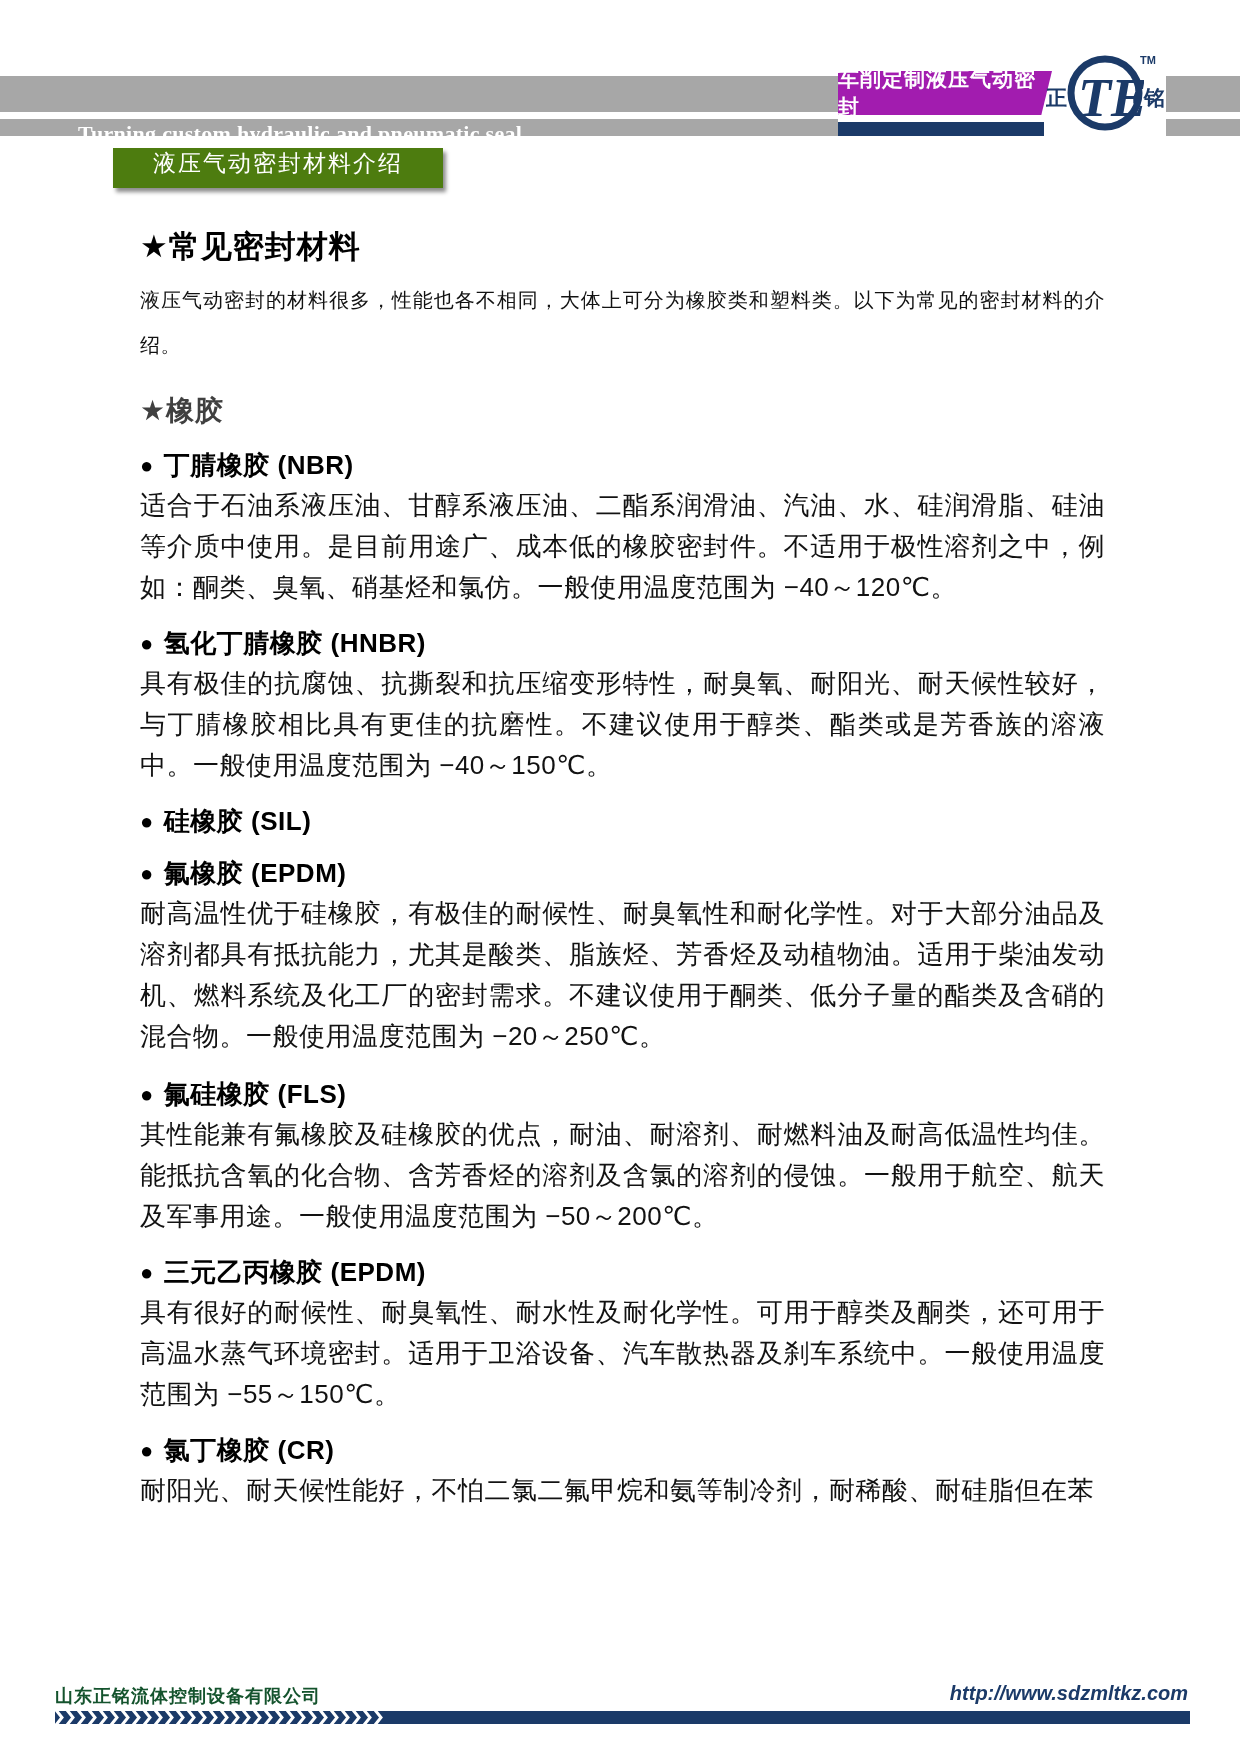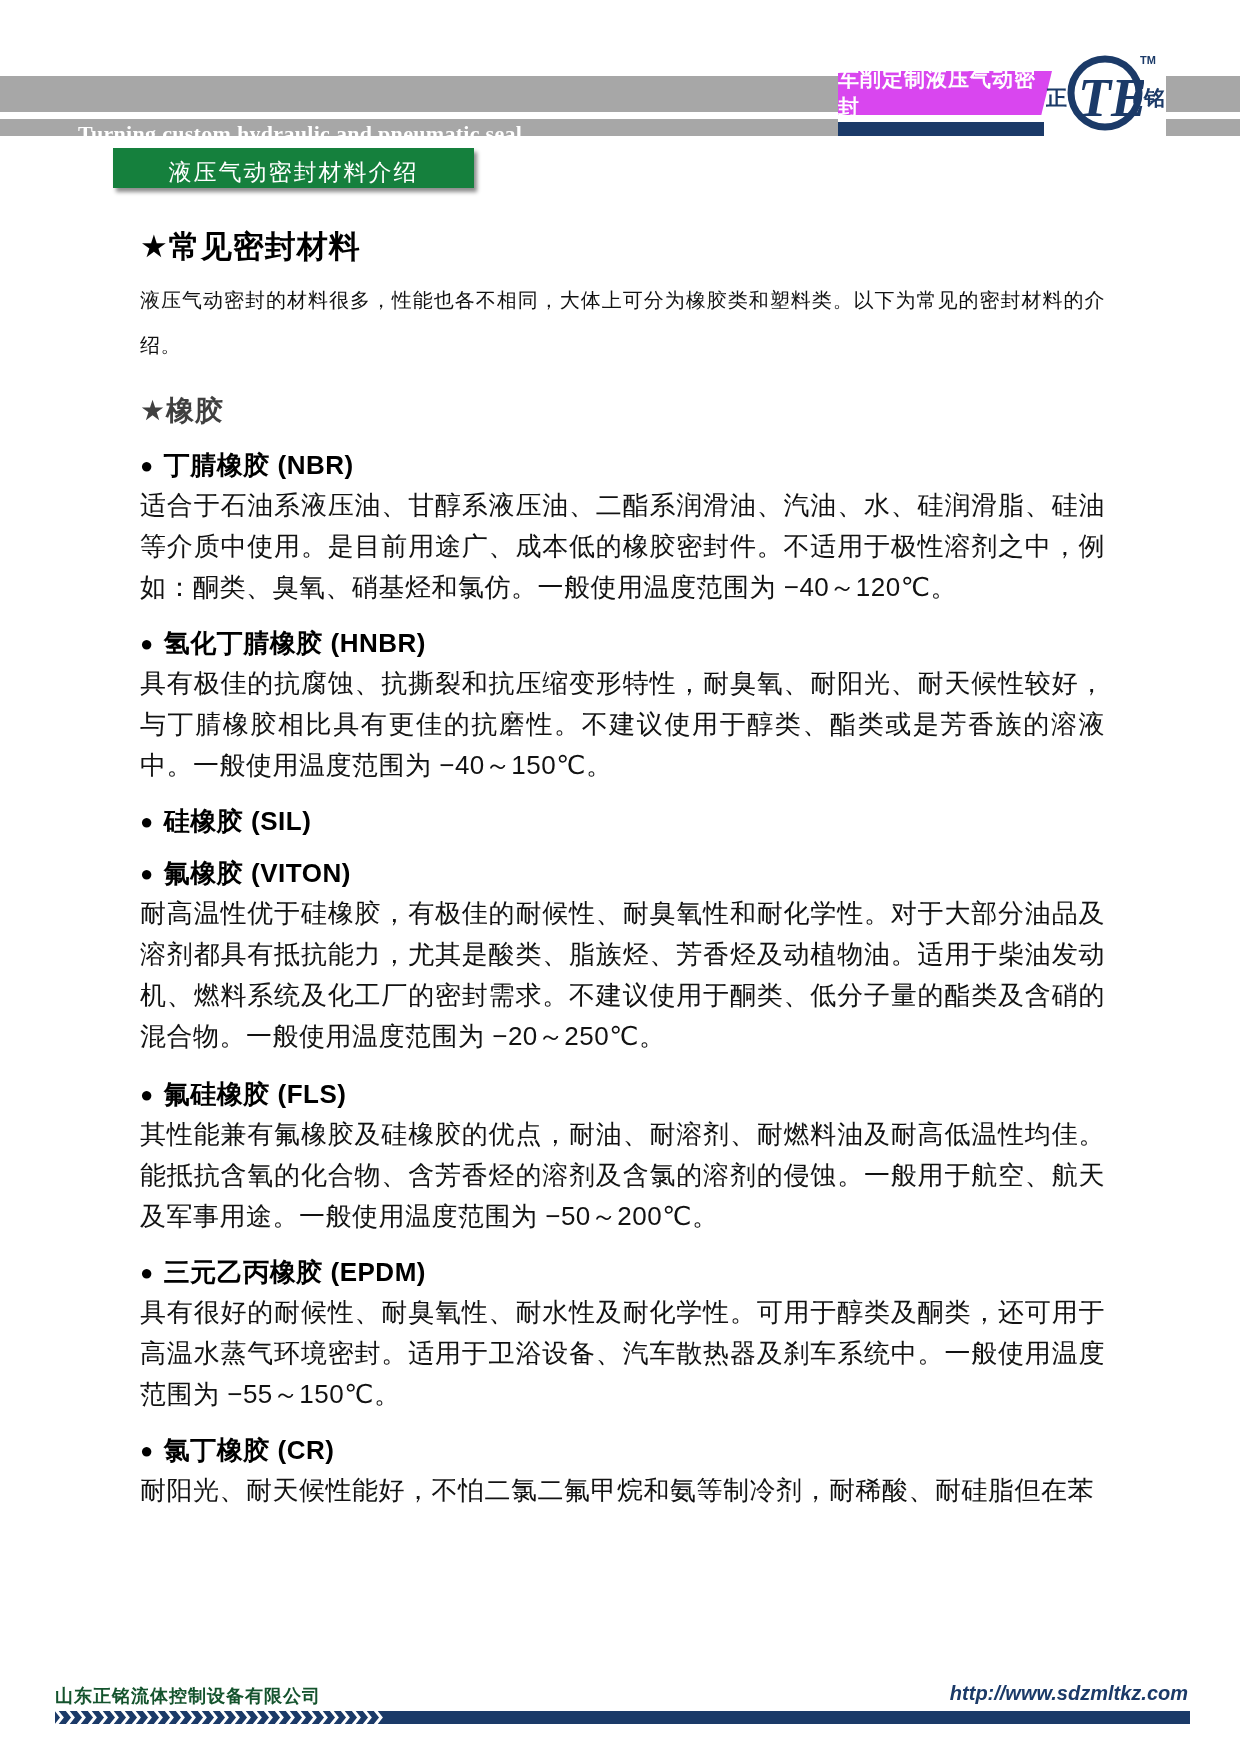--- a/index.html
+++ b/index.html
@@ -12,36 +12,36 @@
   .hdr-gray-thick{position:absolute;top:76px;left:0;width:838px;height:36px;background:#a7a7a7;}
   .hdr-gray-thick-r{position:absolute;top:76px;left:1166px;width:74px;height:36px;background:#a7a7a7;}
   .hdr-gray-thin{position:absolute;top:119px;left:0;width:838px;height:17px;background:#a7a7a7;}
   .hdr-gray-thin-r{position:absolute;top:119px;left:1166px;width:74px;height:17px;background:#a7a7a7;}
   .hdr-tagline{
     position:absolute;top:76px;left:0;width:838px;height:36px;line-height:36px;
     color:#ffffff;font-family:"Liberation Serif","DejaVu Serif",serif;font-weight:bold;
     font-size:22px;padding-left:78px;box-sizing:border-box;letter-spacing:0.3px;margin-top:40px;
   }
   .hdr-navy-box{
-    position:absolute;top:71px;left:838px;width:214px;height:44px;background:#d946ef;
+    position:absolute;top:71px;left:838px;width:214px;height:44px;background:#a21caf;
     clip-path:polygon(0 0,100% 0,95% 100%,0 100%);
     display:flex;align-items:center;justify-content:flex-start;
   }
   .hdr-navy-box span{color:#fff;font-size:21px;font-weight:bold;letter-spacing:1px;}
   .hdr-navy-thin{position:absolute;top:122px;left:838px;width:206px;height:14px;background:#1b3a68;}
   .logo-wrap{position:absolute;top:40px;left:1044px;width:128px;height:112px;}
   .logo-side{position:absolute;color:#1b3a68;font-weight:bold;font-size:21px;top:44px;}
   .logo-left{left:2px;}
   .logo-right{left:100px;}
   .logo-tm{position:absolute;top:14px;left:96px;color:#1b3a68;font-size:11px;font-weight:bold;}
   
   .title-banner{
-    position:absolute;top:148px;left:113px;width:361px;height:40px;background:#15803d;
+    position:absolute;top:148px;left:113px;width:330px;height:40px;background:#4d7c0f;
     box-shadow:3px 4px 4px rgba(0,0,0,0.45);
-    display:flex;align-items:flex-end;justify-content:center;
+    display:flex;align-items:flex-start;justify-content:center;
   }
   .title-banner span{color:#fff;font-size:23px;letter-spacing:2px;}
   
   .content{position:absolute;left:140px;top:226px;width:965px;}
   .h-main{font-size:31px;font-weight:bold;color:#000;margin:0 0 10px 0;letter-spacing:1px;}
   .intro{font-size:20px;line-height:45px;text-align:justify;letter-spacing:0.5px;margin:0;}
   .h-rubber{font-size:28px;font-weight:bold;color:#404040;margin:24px 0 0 0;letter-spacing:1px;}
   .material{margin-top:19px;}
   .material.gap-lg{margin-top:21px;}
   .mat-name{font-size:26px;font-weight:bold;color:#000;margin:0 0 3px 0;line-height:33px;letter-spacing:0.5px;}
@@ -94,21 +94,21 @@
     <section class="material">
       <h3 class="mat-name"><span class="bullet">●</span><span>氢化丁腈橡胶 (HNBR)</span></h3>
       <p class="mat-desc">具有极佳的抗腐蚀、抗撕裂和抗压缩变形特性，耐臭氧、耐阳光、耐天候性较好，与丁腈橡胶相比具有更佳的抗磨性。不建议使用于醇类、酯类或是芳香族的溶液中。一般使用温度范围为 −40～150℃。</p>
     </section>
 
     <section class="material">
       <h3 class="mat-name"><span class="bullet">●</span><span>硅橡胶 (SIL)</span></h3>
     </section>
 
     <section class="material">
-      <h3 class="mat-name"><span class="bullet">●</span><span>氟橡胶 (VITON)</span></h3>
+      <h3 class="mat-name"><span class="bullet">●</span><span>氟橡胶 (EPDM)</span></h3>
       <p class="mat-desc">耐高温性优于硅橡胶，有极佳的耐候性、耐臭氧性和耐化学性。对于大部分油品及溶剂都具有抵抗能力，尤其是酸类、脂族烃、芳香烃及动植物油。适用于柴油发动机、燃料系统及化工厂的密封需求。不建议使用于酮类、低分子量的酯类及含硝的混合物。一般使用温度范围为 −20～250℃。</p>
     </section>
 
     <section class="material gap-lg">
       <h3 class="mat-name"><span class="bullet">●</span><span>氟硅橡胶 (FLS)</span></h3>
       <p class="mat-desc">其性能兼有氟橡胶及硅橡胶的优点，耐油、耐溶剂、耐燃料油及耐高低温性均佳。能抵抗含氧的化合物、含芳香烃的溶剂及含氯的溶剂的侵蚀。一般用于航空、航天及军事用途。一般使用温度范围为 −50～200℃。</p>
     </section>
 
     <section class="material">
       <h3 class="mat-name"><span class="bullet">●</span><span>三元乙丙橡胶 (EPDM)</span></h3>

